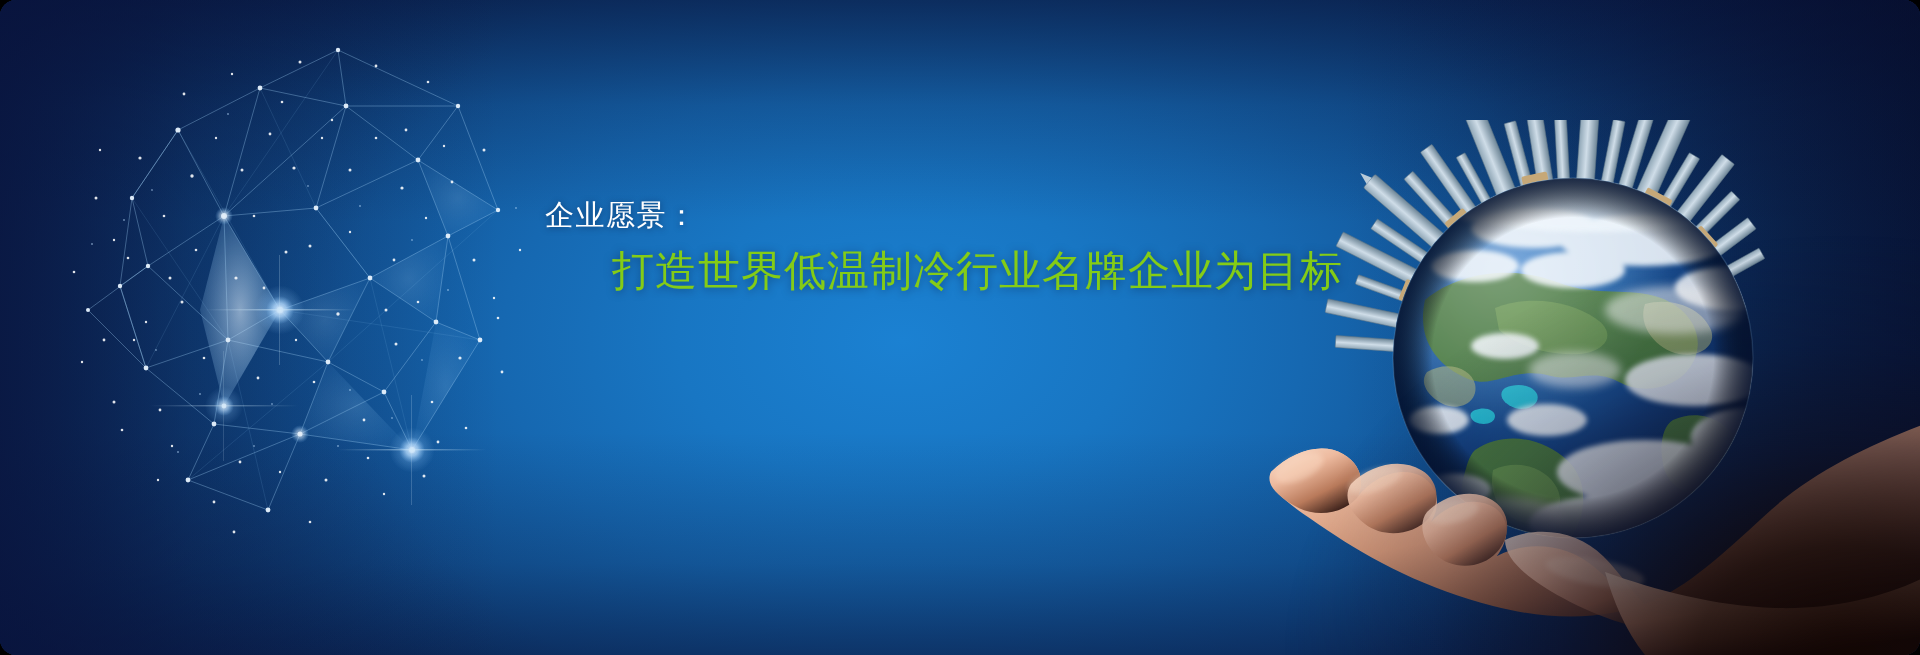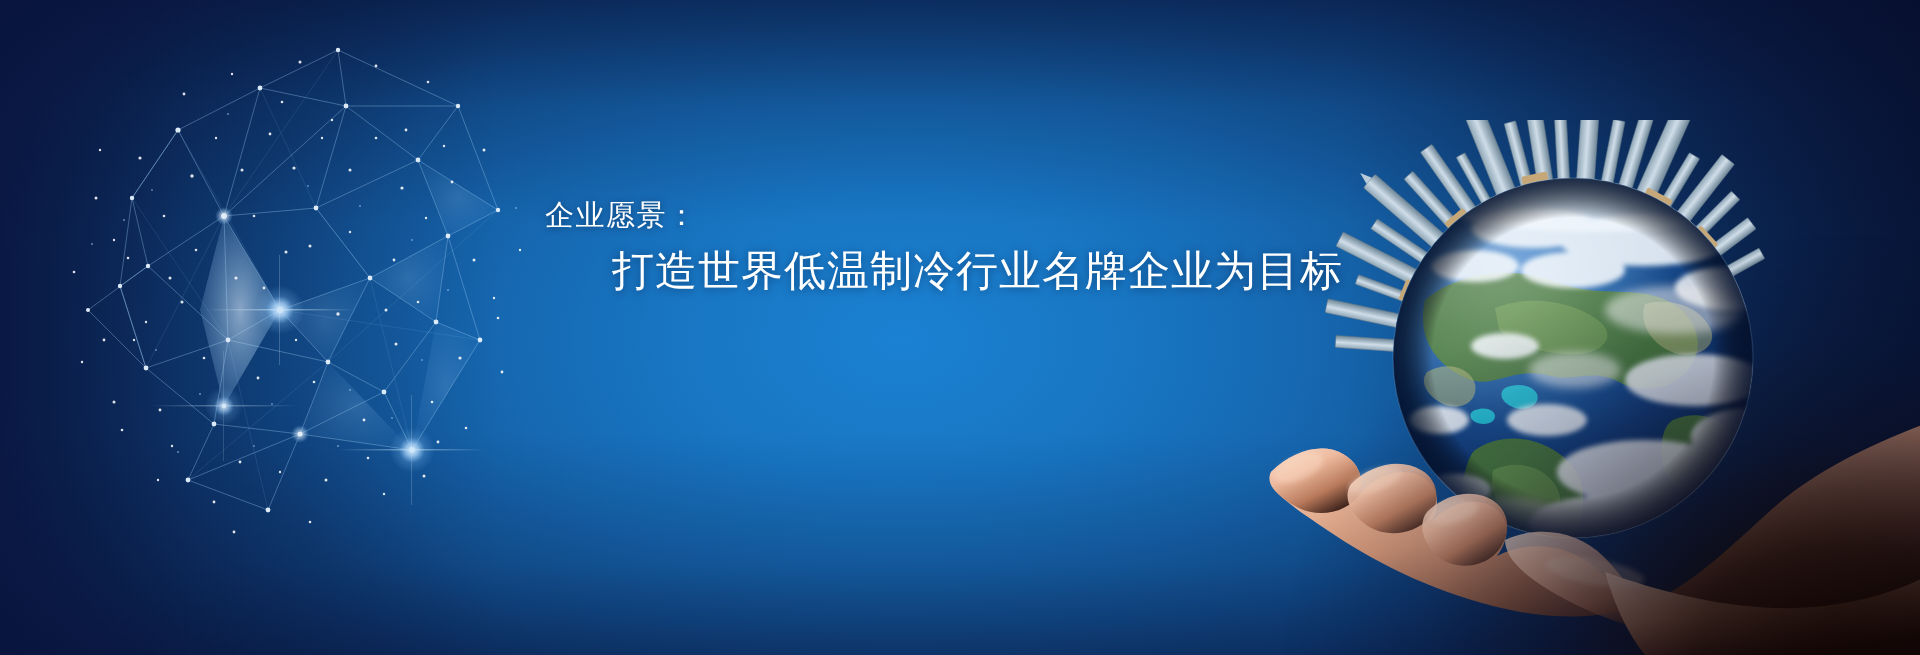--- a/index.html
+++ b/index.html
@@ -3,20 +3,21 @@
 <meta charset="utf-8">
 <style>
   html,body{margin:0;padding:0;background:#000;}
   body{font-family:"Liberation Sans","DejaVu Sans",sans-serif;}
 
   #banner{
     position:relative;
     width:1920px;height:655px;
     overflow:hidden;
     background:#0d1f4f;
+    border-radius:16px;
   }
 
   
   .bg-base{
     position:absolute;inset:0;
     background:
       radial-gradient(ellipse 1250px 820px at 47% 52%,
          #1b81d2 0%,
          #1876c3 18%,
          #1668b1 32%,
@@ -107,21 +108,21 @@
     font-size:29px;
     line-height:1.1;
     letter-spacing:1.5px;
     font-weight:400;
     text-shadow:0 1px 6px rgba(4,24,60,.55);
     white-space:nowrap;
   }
   .vision-statement{
     position:absolute;
     left:612px;top:248px;
-    color:#ffffff;
+    color:#84cc16;
     font-size:42px;
     line-height:1.1;
     letter-spacing:1px;
     font-weight:400;
     text-shadow:0 1px 9px rgba(4,24,60,.5);
     white-space:nowrap;
   }
 </style>
 </head>
 <body>

